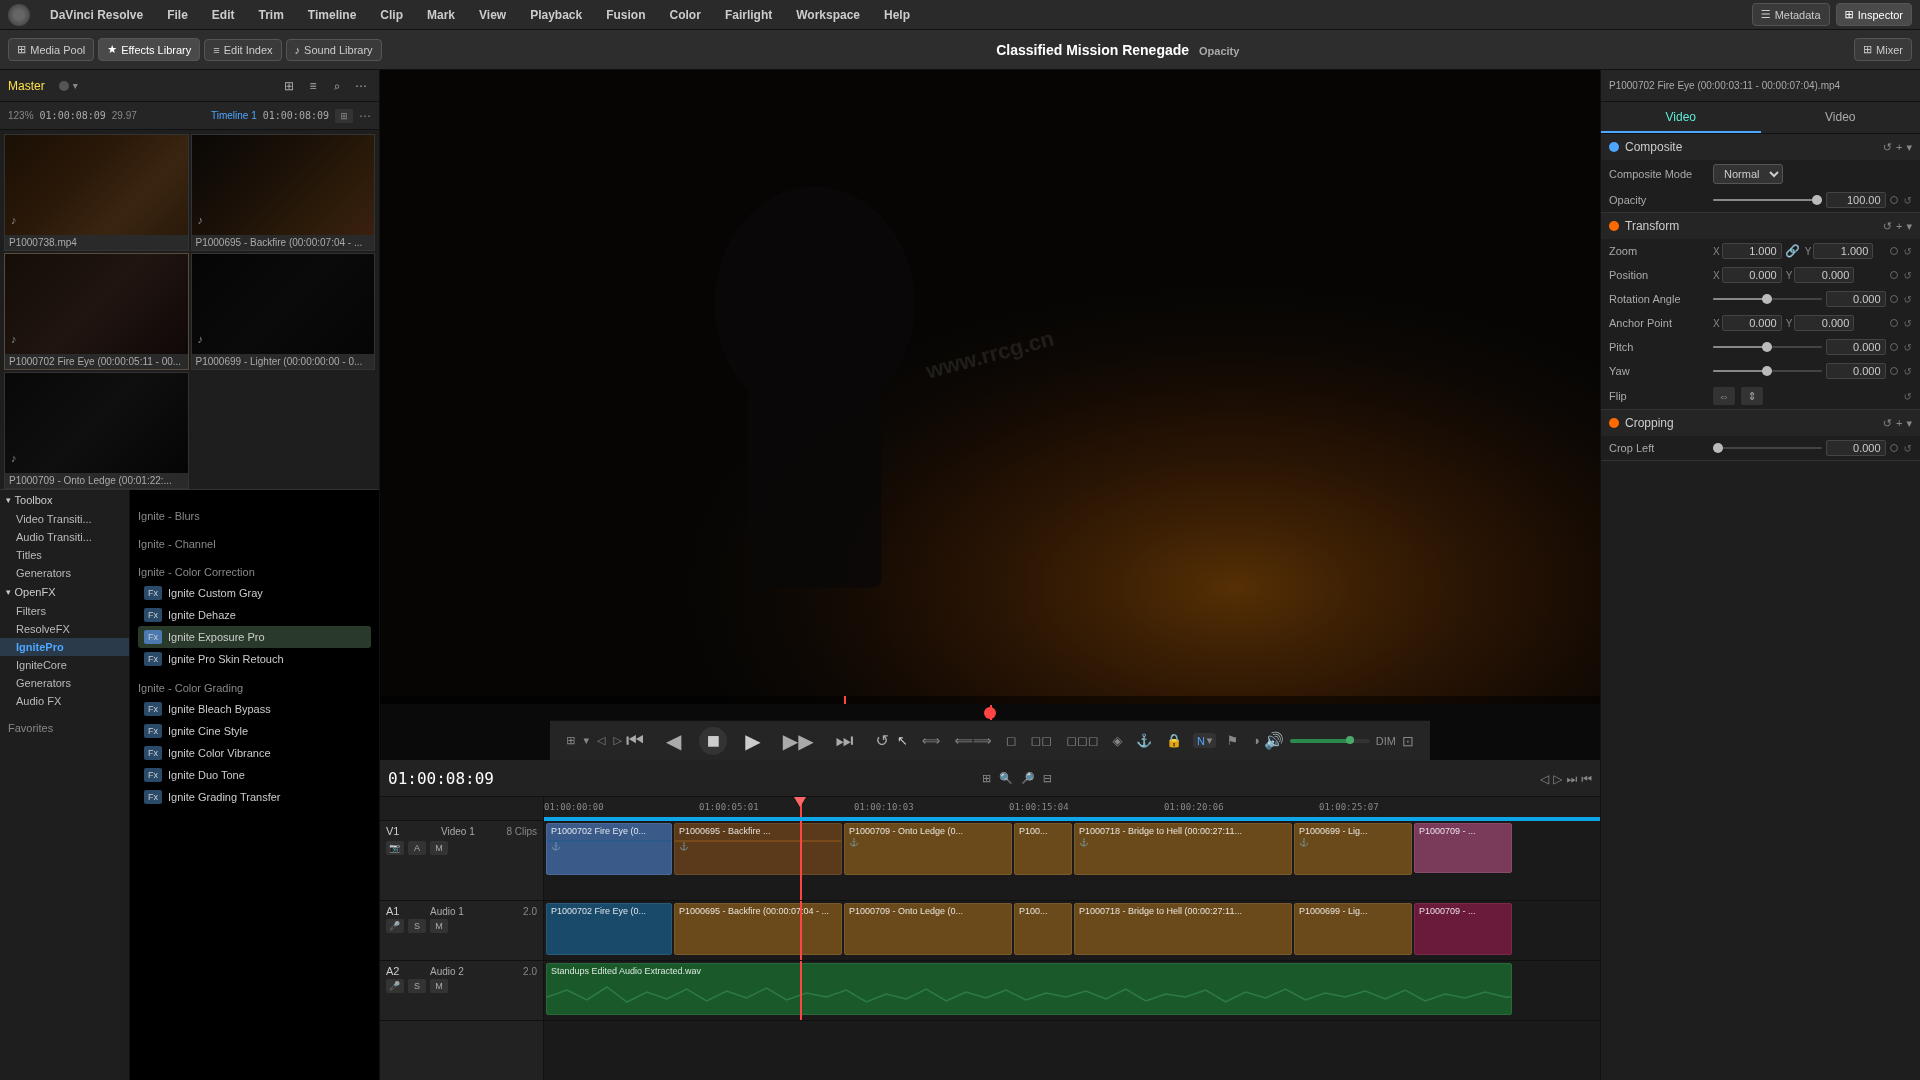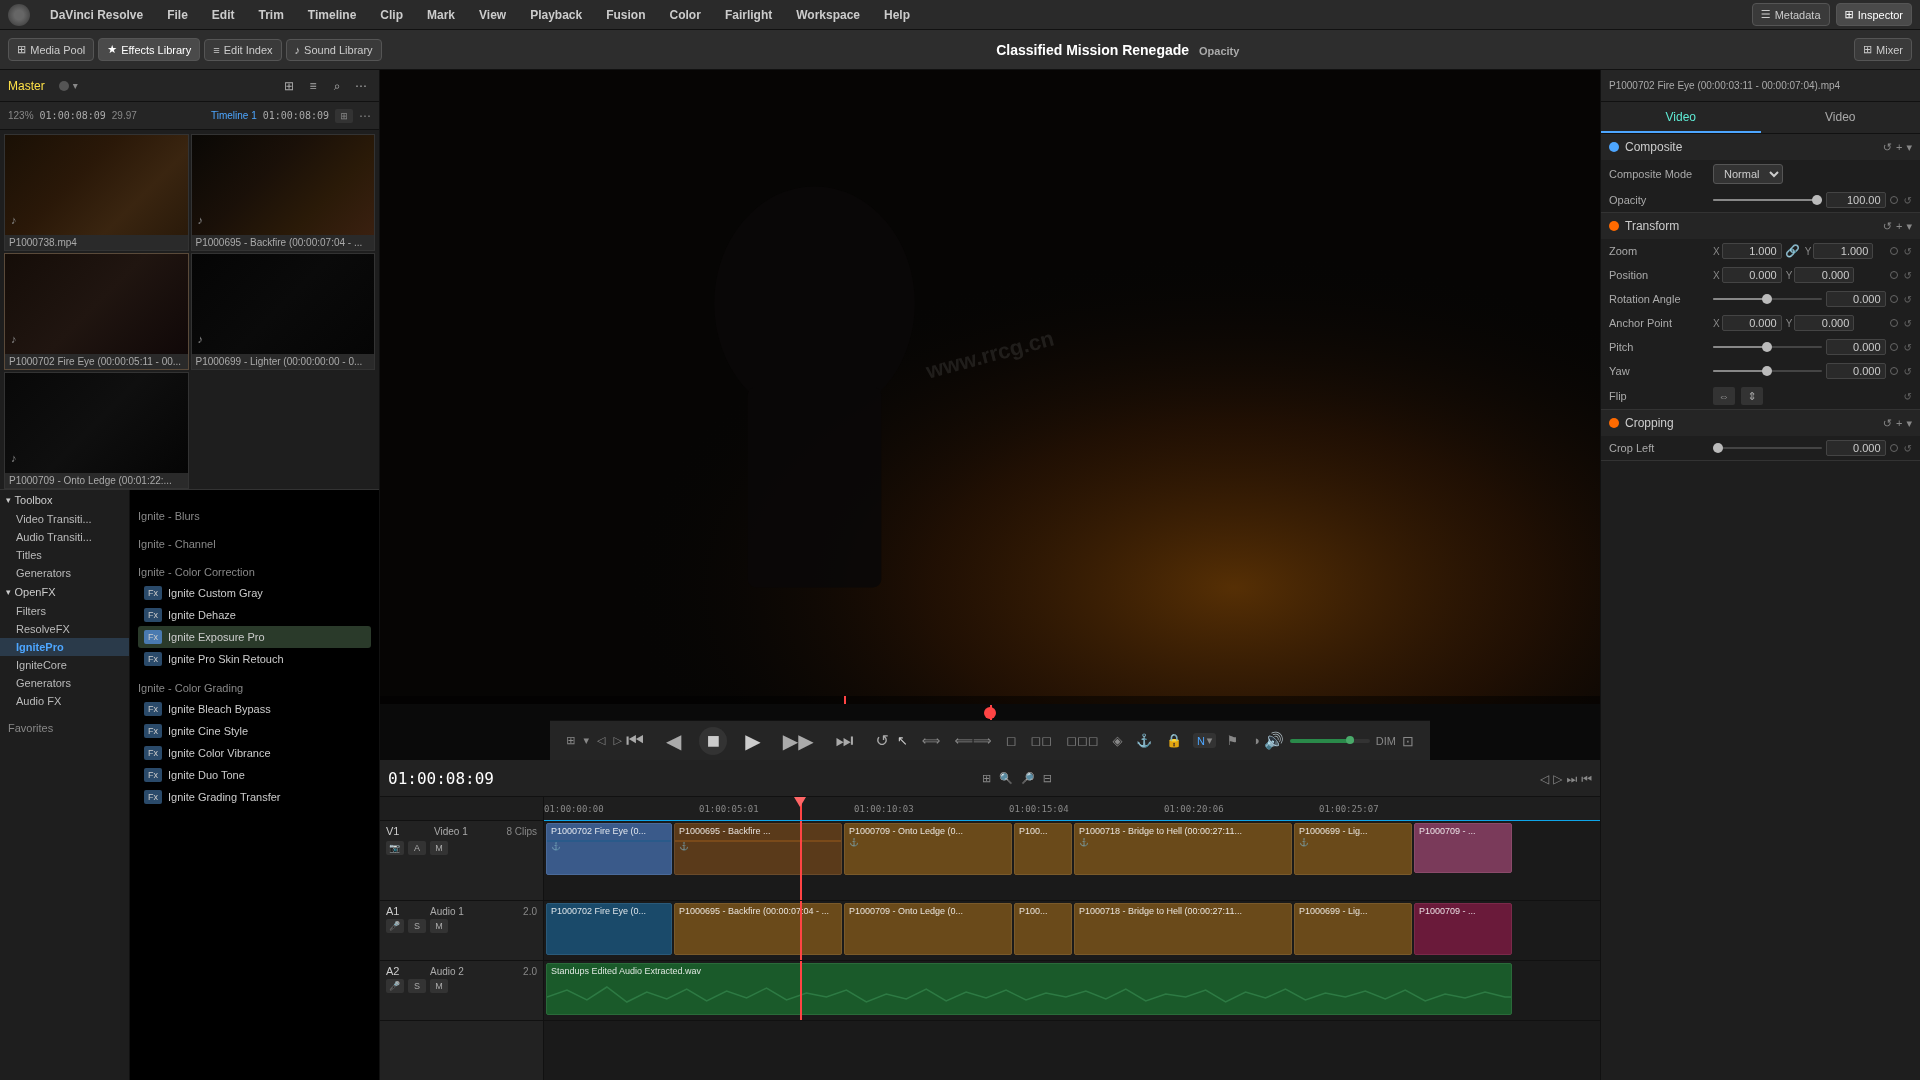--- a/index.html
+++ b/index.html
@@ -395,21 +395,21 @@
         </div>
       </div>
 
       <div style="flex:1;display:flex;overflow:hidden;">
 
         <div style="width:164px;min-width:164px;background:#222;border-right:1px solid #111;display:flex;flex-direction:column;">
 
           <div style="height:24px;background:#1e1e1e;border-bottom:1px solid #111;"></div>
 
           <div class="track-header" style="height:80px;flex-direction:column;align-items:flex-start;justify-content:flex-start;padding:4px 6px;gap:2px;border-bottom:1px solid #111;">
-            <div style="display:flex;align-items:center;gap:8px;width:100%;">
+            <div style="display:flex;align-items:center;gap:15px;width:100%;">
               <span class="track-label">V1</span>
               <span style="font-size:10px;color:#aaa;">Video 1</span>
               <div style="margin-left:auto;font-size:10px;color:#888;">8 Clips</div>
             </div>
             <div style="display:flex;gap:4px;margin-top:2px;">
               <div class="track-icon">📷</div>
               <div class="track-icon">A</div>
               <div class="track-icon">M</div>
             </div>
           </div>
@@ -436,21 +436,21 @@
             <div style="display:flex;gap:4px;">
               <div class="track-icon">🎤</div>
               <div class="track-icon">S</div>
               <div class="track-icon">M</div>
             </div>
           </div>
         </div>
 
         <div style="flex:1;overflow:hidden;position:relative;display:flex;flex-direction:column;">
 
-          <div style="height:24px;background:#1e1e1e;border-bottom:1px solid #0ea5e9;position:relative;display:flex;align-items:center;">
+          <div style="height:24px;background:#1e1e1e;border-bottom:4px solid #0ea5e9;position:relative;display:flex;align-items:center;">
             <span style="position:absolute;left:0;font-size:9px;color:#888;font-family:monospace;">01:00:00:00</span>
             <span style="position:absolute;left:155px;font-size:9px;color:#888;font-family:monospace;">01:00:05:01</span>
             <span style="position:absolute;left:310px;font-size:9px;color:#888;font-family:monospace;">01:00:10:03</span>
             <span style="position:absolute;left:465px;font-size:9px;color:#888;font-family:monospace;">01:00:15:04</span>
             <span style="position:absolute;left:620px;font-size:9px;color:#888;font-family:monospace;">01:00:20:06</span>
             <span style="position:absolute;left:775px;font-size:9px;color:#888;font-family:monospace;">01:00:25:07</span>
 
             <div style="position:absolute;left:256px;top:0;bottom:0;width:2px;background:#ff4444;">
               <div style="position:absolute;top:0;left:-6px;width:0;height:0;border-left:6px solid transparent;border-right:6px solid transparent;border-top:10px solid #ff6666;"></div>
             </div>

